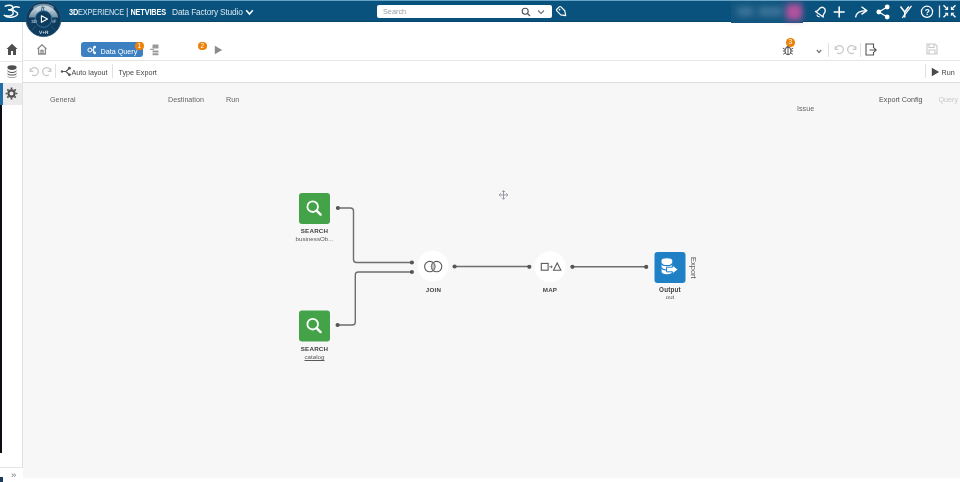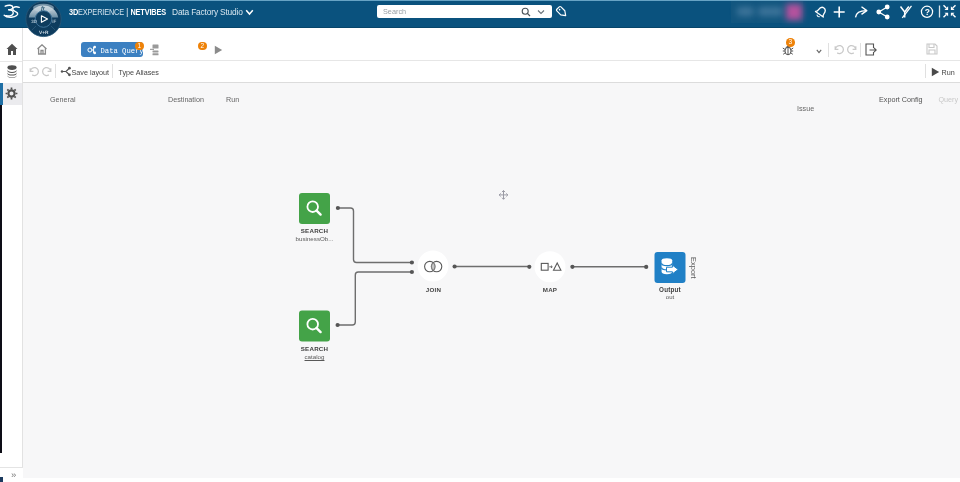--- a/index.html
+++ b/index.html
@@ -1,21 +1,21 @@
 <!DOCTYPE html>
 <html><head>
 <meta charset="utf-8">
 <style>
   html,body{margin:0;padding:0;}
   body{width:960px;height:482px;overflow:hidden;font-family:"Liberation Sans",sans-serif;background:#fff;-webkit-font-smoothing:antialiased;}
   svg text{text-rendering:geometricPrecision;}
   #app{position:relative;width:960px;height:482px;overflow:hidden;transform:translateZ(0);will-change:transform;}
   .abs{position:absolute;}
   
-  .topbar{position:absolute;left:0;top:0;width:960px;height:28px;z-index:30;background:#0a527e;border-top:1px solid #67a3c4;border-bottom:1px solid #07456a;box-sizing:border-box;}
+  .topbar{position:absolute;left:0;top:0;width:960px;height:22px;z-index:30;background:#0a527e;border-top:1px solid #67a3c4;border-bottom:1px solid #07456a;box-sizing:border-box;}
   .topbar .brand{position:absolute;top:0;height:22px;line-height:21px;font-size:9.5px;color:#fff;letter-spacing:-0.2px;white-space:nowrap;}
   .brand b{font-weight:bold;}
   .brand .lt{color:#d7e6ef;}
   .searchbox{position:absolute;left:377px;top:4px;width:175px;height:13px;background:#fff;border-radius:2px;}
   .searchbox .ph{position:absolute;left:6px;top:0;line-height:13px;font-size:7.3px;color:#98a0a6;}
   
   .row1{position:absolute;left:0;top:22px;width:960px;height:39px;background:#fff;border-bottom:1px solid #e6e6e6;box-sizing:border-box;}
   .row2{position:absolute;left:0;top:61px;width:960px;height:22px;background:#fff;border-bottom:1px solid #dcdcdc;box-sizing:border-box;}
   .canvas{position:absolute;left:23px;top:83px;width:937px;height:395px;background:#f7f7f8;}
   .bottom{position:absolute;left:0;top:478px;width:960px;height:4px;background:#fff;}
@@ -150,21 +150,21 @@
     <span class="abs menu8 txt" style="left:50px;top:46.5px">General</span>
     <div class="abs" style="left:81px;top:42px;width:62px;height:15px;background:#3c80c1;border-radius:3px;"></div>
     <svg class="abs" style="left:87px;top:45px" width="10" height="10" viewBox="0 0 10 10">
       <g fill="none" stroke="#fff" stroke-width="1">
           <circle cx="2.9" cy="5" r="2"></circle>
           <path d="M4.9 5 L6.6 5 M6.6 5 L6.6 2 M6.6 5 L6.6 8"></path>
           <circle cx="7.7" cy="2.1" r="1.35" fill="#fff" stroke="none"></circle>
           <circle cx="7.7" cy="7.9" r="1.35" fill="#fff" stroke="none"></circle>
         </g>
     </svg>
-    <span class="abs txt" style="left:100.5px;top:46.5px;font-size:7.2px;color:#fff;font-family:Liberation Mono, monospace;">Data Query</span>
+    <span class="abs txt" style="left:100.5px;top:46.5px;font-size:7.2px;color:#fff;">Data Query</span>
     <div class="abs" style="left:135px;top:41.5px;width:8.5px;height:8.5px;border-radius:50%;background:#ee8208;color:#fff;font-size:6.5px;text-align:center;line-height:8.5px;">1</div>
 
     <svg class="abs" style="left:150px;top:44px" width="11" height="12" viewBox="0 0 11 12">
       <g fill="#9a9a9a">
           <rect x="2.5" y="0.5" width="6" height="4" rx="0.5"></rect>
           <rect x="2.5" y="6.5" width="6" height="2" rx="0.4"></rect>
           <rect x="2.5" y="9.3" width="6" height="2" rx="0.4"></rect>
           <rect x="0" y="4.8" width="4" height="1.1"></rect>
         </g>
     </svg>
@@ -219,23 +219,23 @@
       </svg>
     <div class="abs" style="left:55px;top:64px;width:1px;height:14px;background:#e0e0e0;"></div>
     <svg class="abs" style="left:60px;top:66px" width="11" height="11" viewBox="0 0 11 11">
       <g fill="none" stroke="#555" stroke-width="1.1">
           <circle cx="2" cy="5.5" r="1.2" fill="#555" stroke="none"></circle>
           <path d="M3 5.5 L6 5.5 M6 5.5 L9 2.5 M6 5.5 L9 8.5"></path>
           <circle cx="9.4" cy="2.2" r="1.4" fill="#555" stroke="none"></circle>
           <circle cx="9.4" cy="8.8" r="1.4" fill="#555" stroke="none"></circle>
         </g>
     </svg>
-    <span class="abs txt" style="left:71.5px;top:68px;font-size:7.2px;color:#454545">Save layout</span>
+    <span class="abs txt" style="left:71.5px;top:68px;font-size:7.2px;color:#454545">Auto layout</span>
     <div class="abs" style="left:112px;top:64px;width:1px;height:14px;background:#e0e0e0;"></div>
-    <span class="abs txt" style="left:118.5px;top:68px;font-size:7.2px;color:#454545">Type Aliases</span>
+    <span class="abs txt" style="left:118.5px;top:68px;font-size:7.2px;color:#454545">Type Export</span>
     <div class="abs" style="left:925px;top:64px;width:1px;height:14px;background:#e0e0e0;"></div>
     <svg class="abs" style="left:931px;top:67px" width="9" height="10" viewBox="0 0 9 10">
         <path d="M0.8 0.8 L8.2 5 L0.8 9.2 Z" fill="#4a4a4a"></path>
       </svg>
     <span class="abs txt" style="left:941.5px;top:68px;font-size:7.2px;color:#454545">Run</span>
   </div>
   <div class="sidebar"></div>
   <div class="abs" style="left:0;top:22px;width:22px;height:39px;border-bottom:1px solid #e8e8e8;"></div>
   <div class="abs" style="left:0;top:61px;width:22px;height:22px;border-bottom:1px solid #e8e8e8;"></div>
   <div class="abs sel" style="left:0;top:83px;width:22px;height:22px;">

